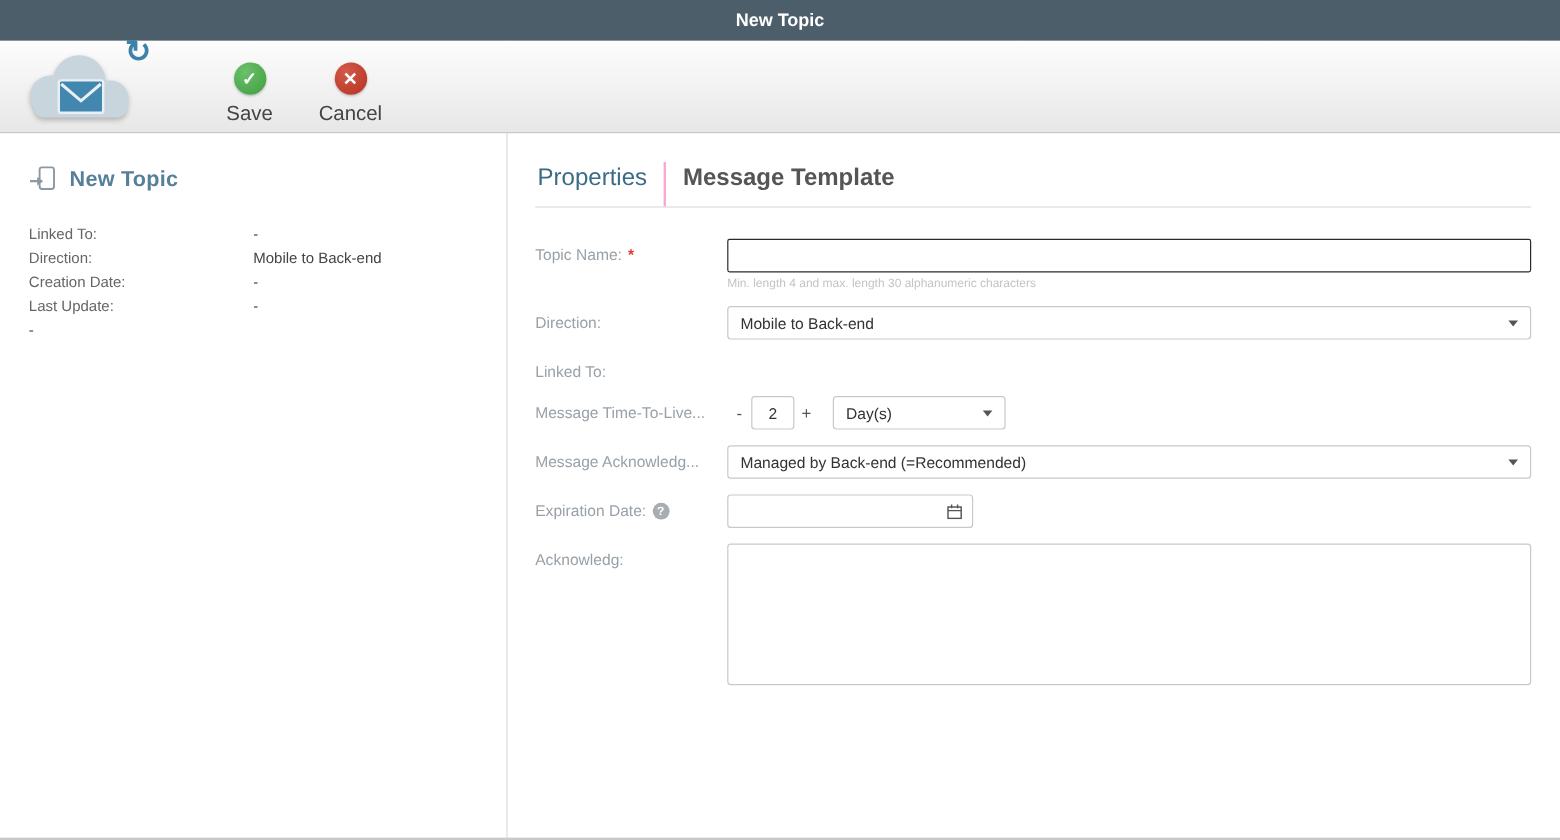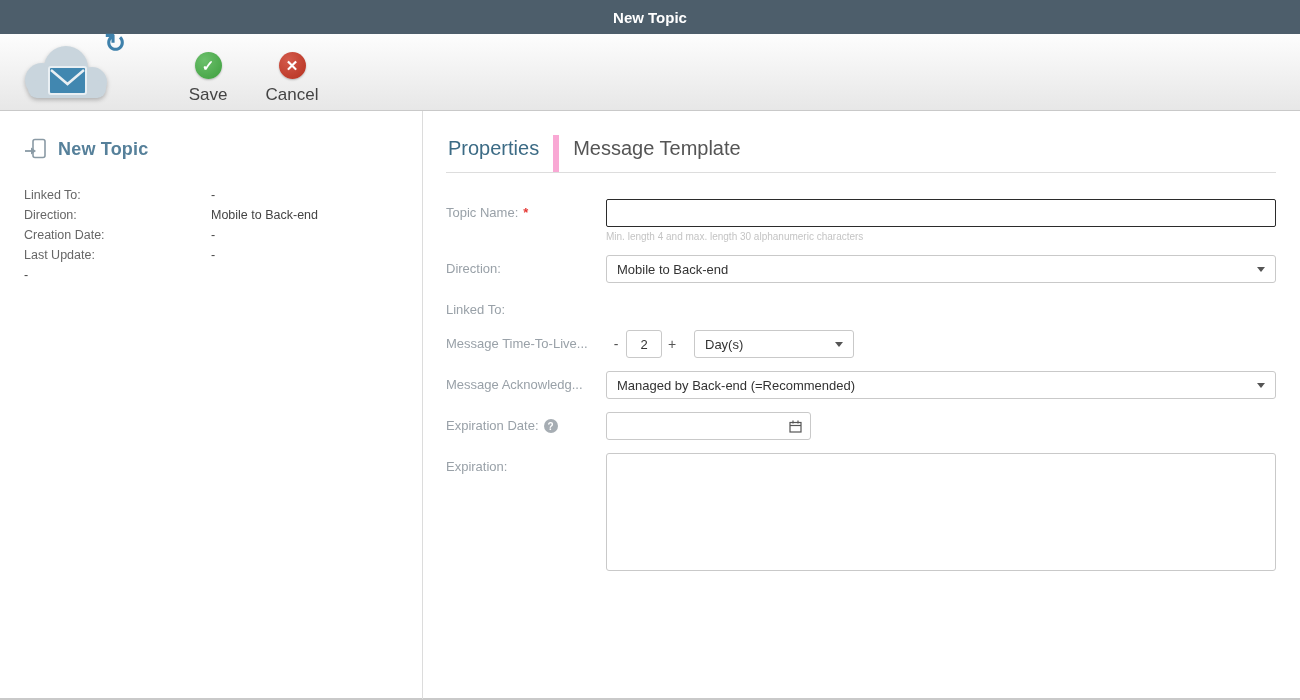--- a/index.html
+++ b/index.html
@@ -78,21 +78,21 @@
   .summary-row { display: flex; font-size: 12.5px; line-height: 20px; }
   .summary-label { width: 187px; color: #666; }
   .summary-value { color: #444; }
 
   
   .detail { flex: 1; padding: 24px 24px 0 23px; }
 
   .tabs { display: flex; border-bottom: 1px solid #ddd; font-size: 20px; }
   .tab { padding: 2px 14px 12px 2px; color: #555; cursor: pointer; }
   .tab.active { color: #3c6b85; }
-  .tab + .tab { border-left: 6px solid #f9a8d4; padding-left: 14px; }
+  .tab + .tab { border-left: 2px solid #f9a8d4; padding-left: 14px; font-weight: bold; }
 
   
   .form { margin-top: 26px; }
   .form-row { display: flex; align-items: flex-start; margin-bottom: 13px; }
   .form-label {
     width: 160px; flex: 0 0 160px;
     font-size: 13px; color: #99a1a8;
     padding-top: 6px;
     display: flex; align-items: flex-end; gap: 5px;
   }
@@ -130,21 +130,21 @@
     background: none; border: none;
     font-size: 14px; color: #555; cursor: pointer;
     font-family: "Liberation Sans", sans-serif;
   }
   .step-value {
     width: 36px; height: 28px;
     border: 1px solid #c9c9c9; border-radius: 3px;
     text-align: center; font-size: 13px; color: #333;
     font-family: "Liberation Sans", sans-serif;
   }
-  .dropdown.unit { width: 160px; margin-left: 12px; }
+  .dropdown.unit { width: 144px; margin-left: 12px; }
 
   .help-icon {
     width: 14px; height: 14px; border-radius: 50%;
     background: #a6adb3; color: #fff;
     font-size: 10px; font-weight: bold;
     display: inline-flex; align-items: center; justify-content: center;
   }
 
   .date-input {
     width: 205px; height: 28px;
@@ -311,21 +311,21 @@
                 <line x1="1" y1="5.5" x2="12" y2="5.5" stroke="#555" stroke-width="1.2"></line>
                 <line x1="4" y1="0.5" x2="4" y2="3.5" stroke="#555" stroke-width="1.2"></line>
                 <line x1="9" y1="0.5" x2="9" y2="3.5" stroke="#555" stroke-width="1.2"></line>
               </svg>
             </div>
           </div>
         </div>
 
         <div class="form-row">
           <div class="form-label">
-            <span>Expiration:</span>
+            <span>Acknowledg:</span>
           </div>
           <div class="form-field">
             <textarea class="description-textarea" style=""></textarea>
           </div>
         </div>
 
       </div>
     </main>
   </div>
 </div>

